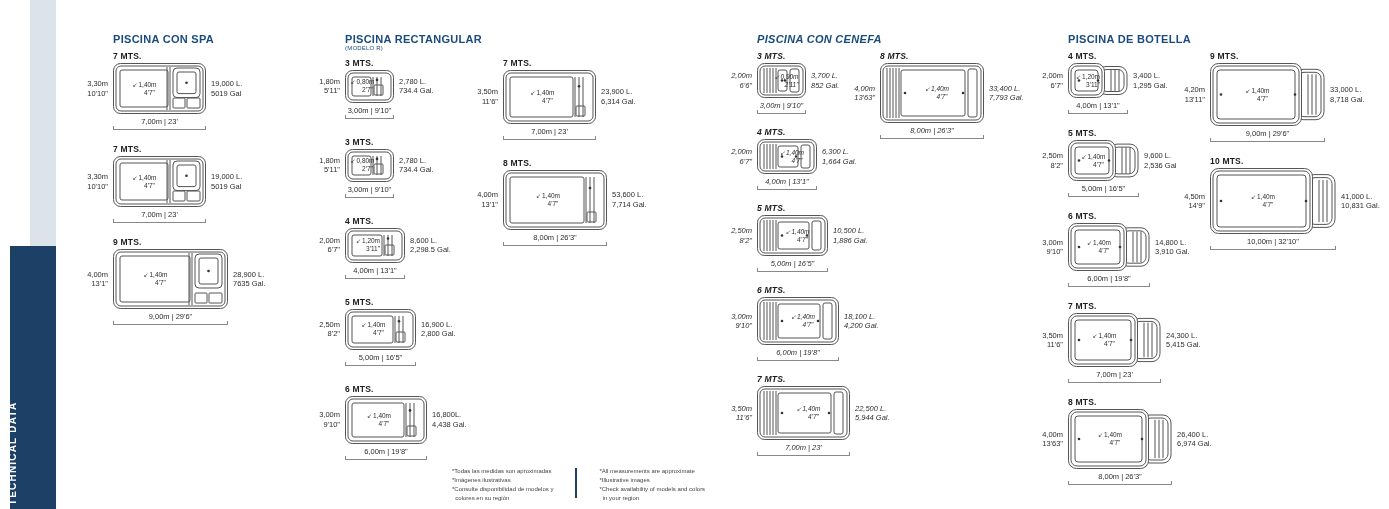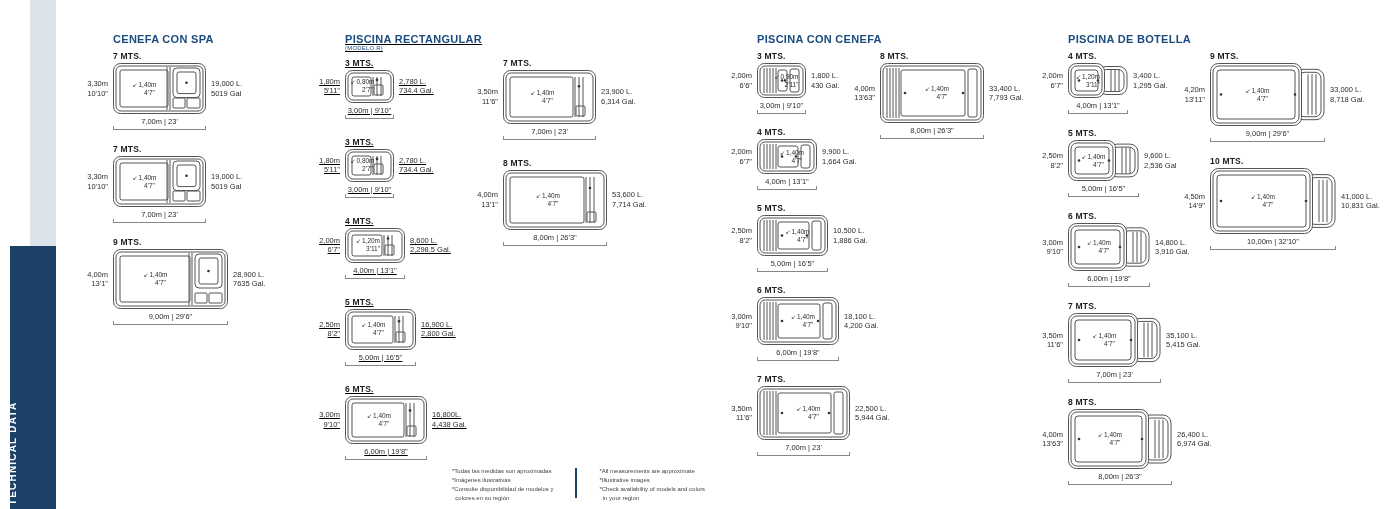--- a/index.html
+++ b/index.html
@@ -60,21 +60,21 @@
   <div class="strip-light"></div>
   <div class="strip-dark">
     <div class="side-rot">
       <div class="side-main"><span class="t1">DATOS</span> <span class="t2">TÉCNICOS</span></div>
       <div class="side-sub">TECHNICAL DATA</div>
     </div>
   </div>
 
   <div id="columns">
       <div class="column" style="left: 66px;">
-    <div class="column-title">CENEFA CON SPA</div>
+    <div class="column-title">PISCINA CON SPA</div>
 
     <div class="stacks">
           <div class="stack" style="row-gap: 14px;">
             <div class="pool">
     <div class="pool-title">7 MTS.</div>
     <div class="pool-row">
       <div class="dim-w">
                   <span class="wm">3,30m</span>
                   <span class="wft">10'10"</span>
                 </div>
@@ -172,21 +172,21 @@
                 </div>
     </div>
     <div class="blen" style="width: 115px;">
       <div class="btxt">9,00m | 29'6"</div>
       <div class="brk"></div>
     </div>
   </div>
           </div>
         </div>
   </div>
-      <div class="column" style="left: 298px; text-decoration: underline;">
+      <div class="column" style="left: 298px;">
     <div class="column-title">PISCINA RECTANGULAR</div>
     <div class="column-subtitle">(MODELO R)</div>
     <div class="stacks">
           <div class="stack" style="row-gap: 18px;">
             <div class="pool">
     <div class="pool-title">3 MTS.</div>
     <div class="pool-row">
       <div class="dim-w">
                   <span class="wm">1,80m</span>
                   <span class="wft">5'11"</span>
@@ -413,21 +413,21 @@
                 </div>
     </div>
     <div class="blen" style="width: 104px;">
       <div class="btxt">8,00m | 26'3"</div>
       <div class="brk"></div>
     </div>
   </div>
           </div>
         </div>
   </div>
-      <div class="column" style="left: 710px;">
+      <div class="column" style="left: 710px; font-style: italic;">
     <div class="column-title">PISCINA CON CENEFA</div>
 
     <div class="stacks">
           <div class="stack" style="row-gap: 13px;">
             <div class="pool">
     <div class="pool-title">3 MTS.</div>
     <div class="pool-row">
       <div class="dim-w">
                   <span class="wm">2,00m</span>
                   <span class="wft">6'6"</span>
@@ -445,22 +445,22 @@
                     <circle cx="25" cy="17.5" r="1.3" fill="#333"></circle>
                     <circle cx="28" cy="17.5" r="1.3" fill="#333"></circle>
                     <rect x="33" y="6" width="9" height="23" rx="2" fill="none" stroke="#555" stroke-width="1"></rect>
                   </svg>
         <div class="depth" style="padding-left: 14px; padding-right: 4px;">
           <div class="d1"><span class="arr">↙</span><span class="dm">0,90m</span></div>
           <div class="d2">2'11"</div>
         </div>
       </div>
       <div class="dim-v">
-                  <span class="vl">1,800 L.</span>
-                  <span class="vg">430 Gal.</span>
+                  <span class="vl">3,700 L.</span>
+                  <span class="vg">852 Gal.</span>
                 </div>
     </div>
     <div class="blen" style="width: 49px;">
       <div class="btxt">3,00m | 9'10"</div>
       <div class="brk"></div>
     </div>
   </div>
             <div class="pool">
     <div class="pool-title">4 MTS.</div>
     <div class="pool-row">
@@ -481,21 +481,21 @@
                     <circle cx="25" cy="17.5" r="1.3" fill="#333"></circle>
                     <circle cx="39" cy="17.5" r="1.3" fill="#333"></circle>
                     <rect x="44" y="6" width="9" height="23" rx="2" fill="none" stroke="#555" stroke-width="1"></rect>
                   </svg>
         <div class="depth" style="padding-left: 14px; padding-right: 4px;">
           <div class="d1"><span class="arr">↙</span><span class="dm">1,40m</span></div>
           <div class="d2">4'7"</div>
         </div>
       </div>
       <div class="dim-v">
-                  <span class="vl">9,900 L.</span>
+                  <span class="vl">6,300 L.</span>
                   <span class="vg">1,664 Gal.</span>
                 </div>
     </div>
     <div class="blen" style="width: 60px;">
       <div class="btxt">4,00m | 13'1"</div>
       <div class="brk"></div>
     </div>
   </div>
             <div class="pool">
     <div class="pool-title">5 MTS.</div>
@@ -775,21 +775,21 @@
                     <rect x="7" y="7" width="56" height="40" rx="3" fill="none" stroke="#555" stroke-width="1"></rect>
                     <circle cx="11" cy="27" r="1.3" fill="#333"></circle>
                     <circle cx="63" cy="27" r="1.3" fill="#333"></circle>
                   </svg>
         <div class="depth" style="padding-left: 0px; padding-right: 20px;">
           <div class="d1"><span class="arr">↙</span><span class="dm">1,40m</span></div>
           <div class="d2">4'7"</div>
         </div>
       </div>
       <div class="dim-v">
-                  <span class="vl">35,100 L.</span>
+                  <span class="vl">24,300 L.</span>
                   <span class="vg">5,415 Gal.</span>
                 </div>
     </div>
     <div class="blen" style="width: 93px;">
       <div class="btxt">7,00m | 23'</div>
       <div class="brk"></div>
     </div>
   </div>
             <div class="pool">
     <div class="pool-title">8 MTS.</div>

